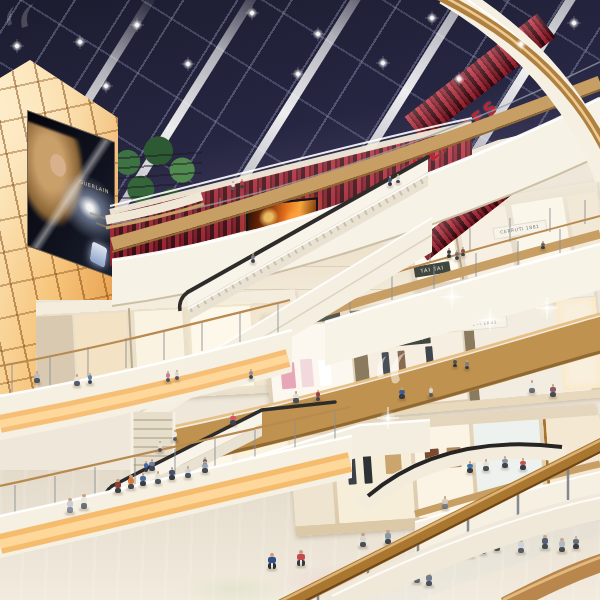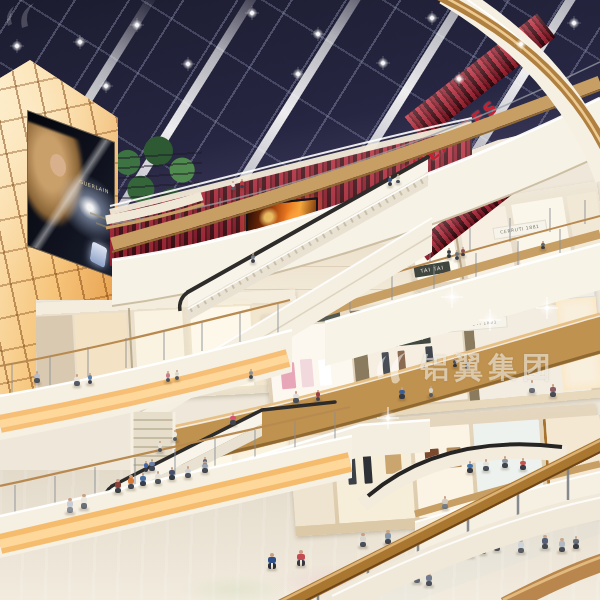--- a/index.html
+++ b/index.html
@@ -757,20 +757,19 @@
       <div class="star" style="left: 479px; top: 309px; width: 22px; height: 22px;"></div>
       <div class="star" style="left: 536px; top: 297px; width: 22px; height: 22px;"></div>
       <div class="star" style="left: 377px; top: 407px; width: 22px; height: 22px;"></div>
     </div>
 
   <div class="abs watermark">
     <svg width="42" height="40" viewBox="0 0 42 40">
       <path d="M6,30 Q2,16 14,8 Q8,18 12,28 Z" fill="rgba(255,255,255,.5)"></path>
       <path d="M20,34 Q14,14 34,4 Q22,16 28,32 Q24,38 20,34 Z" fill="rgba(255,255,255,.5)"></path>
     </svg>
-    <span class="wm-text">铝翼集团</span>
   </div>
   <svg class="overlay wm-frag abs" width="40" height="30" viewBox="0 0 40 30">
     <path d="M8,26 Q4,14 14,6 Q9,15 12,24 Z" fill="rgba(255,255,255,.4)"></path>
     <path d="M22,28 Q18,12 34,3 Q24,13 28,26 Z" fill="rgba(255,255,255,.4)"></path>
   </svg>
 
 </div>
 
 </body></html>

